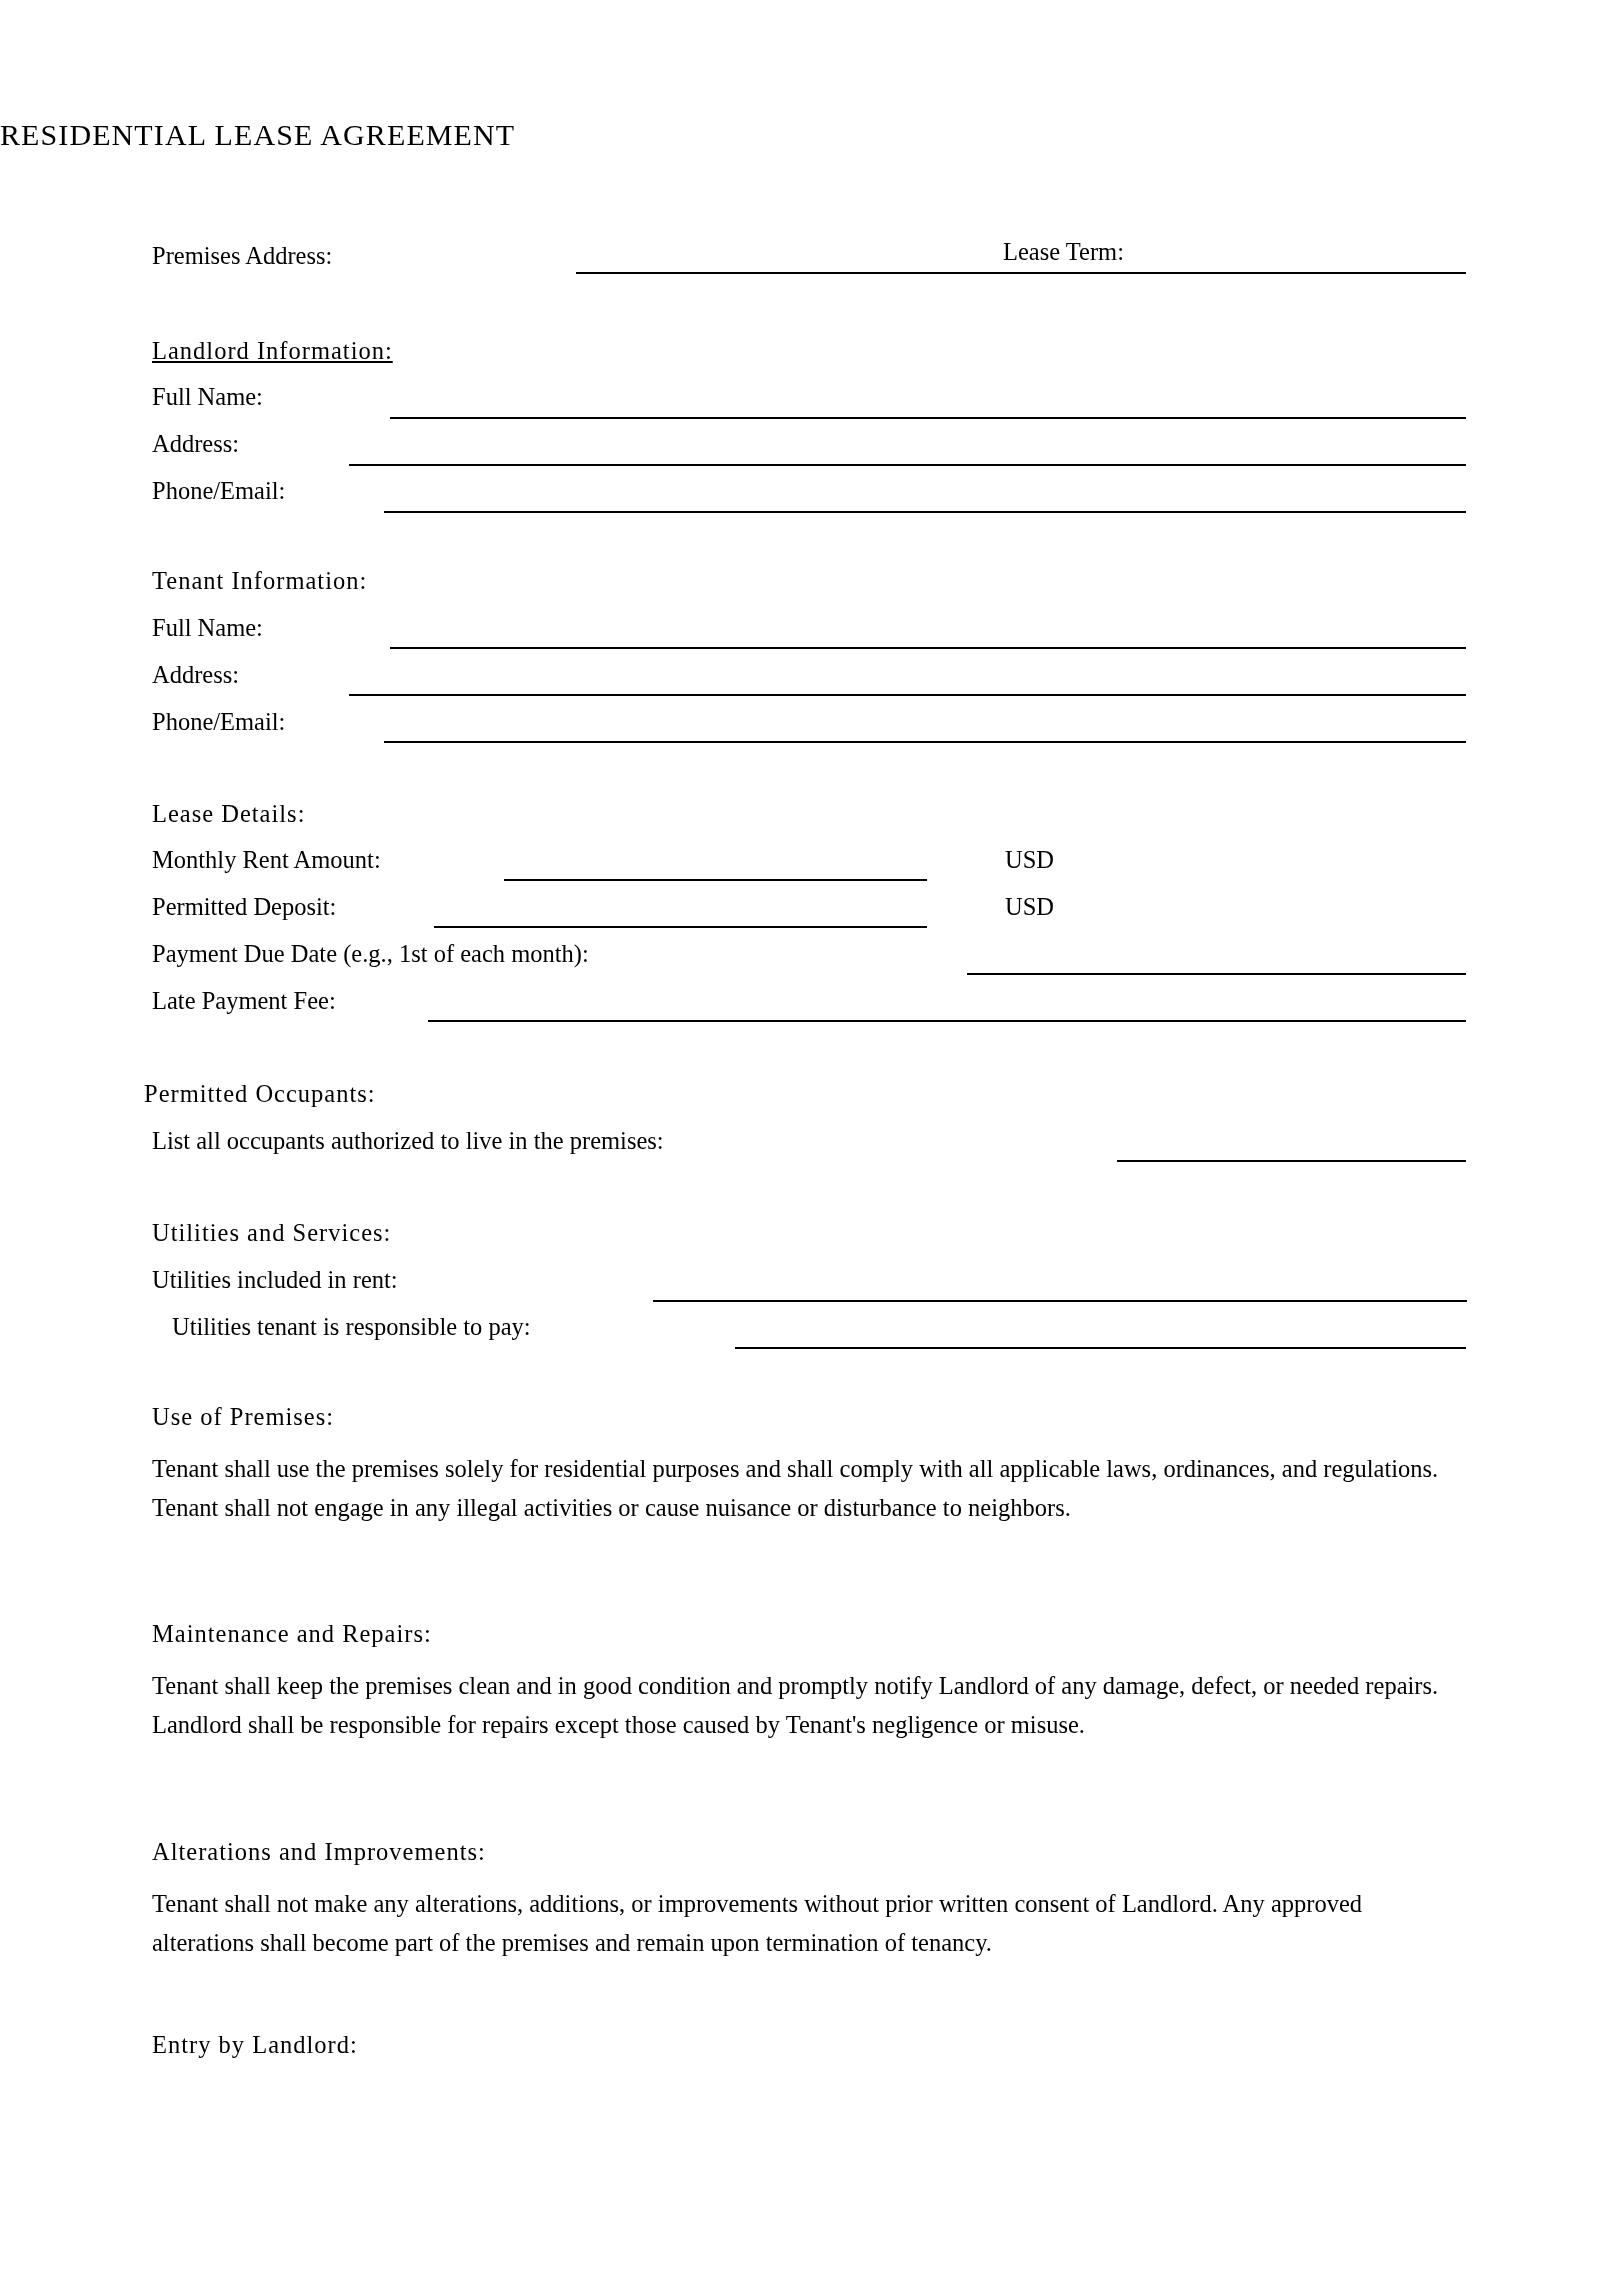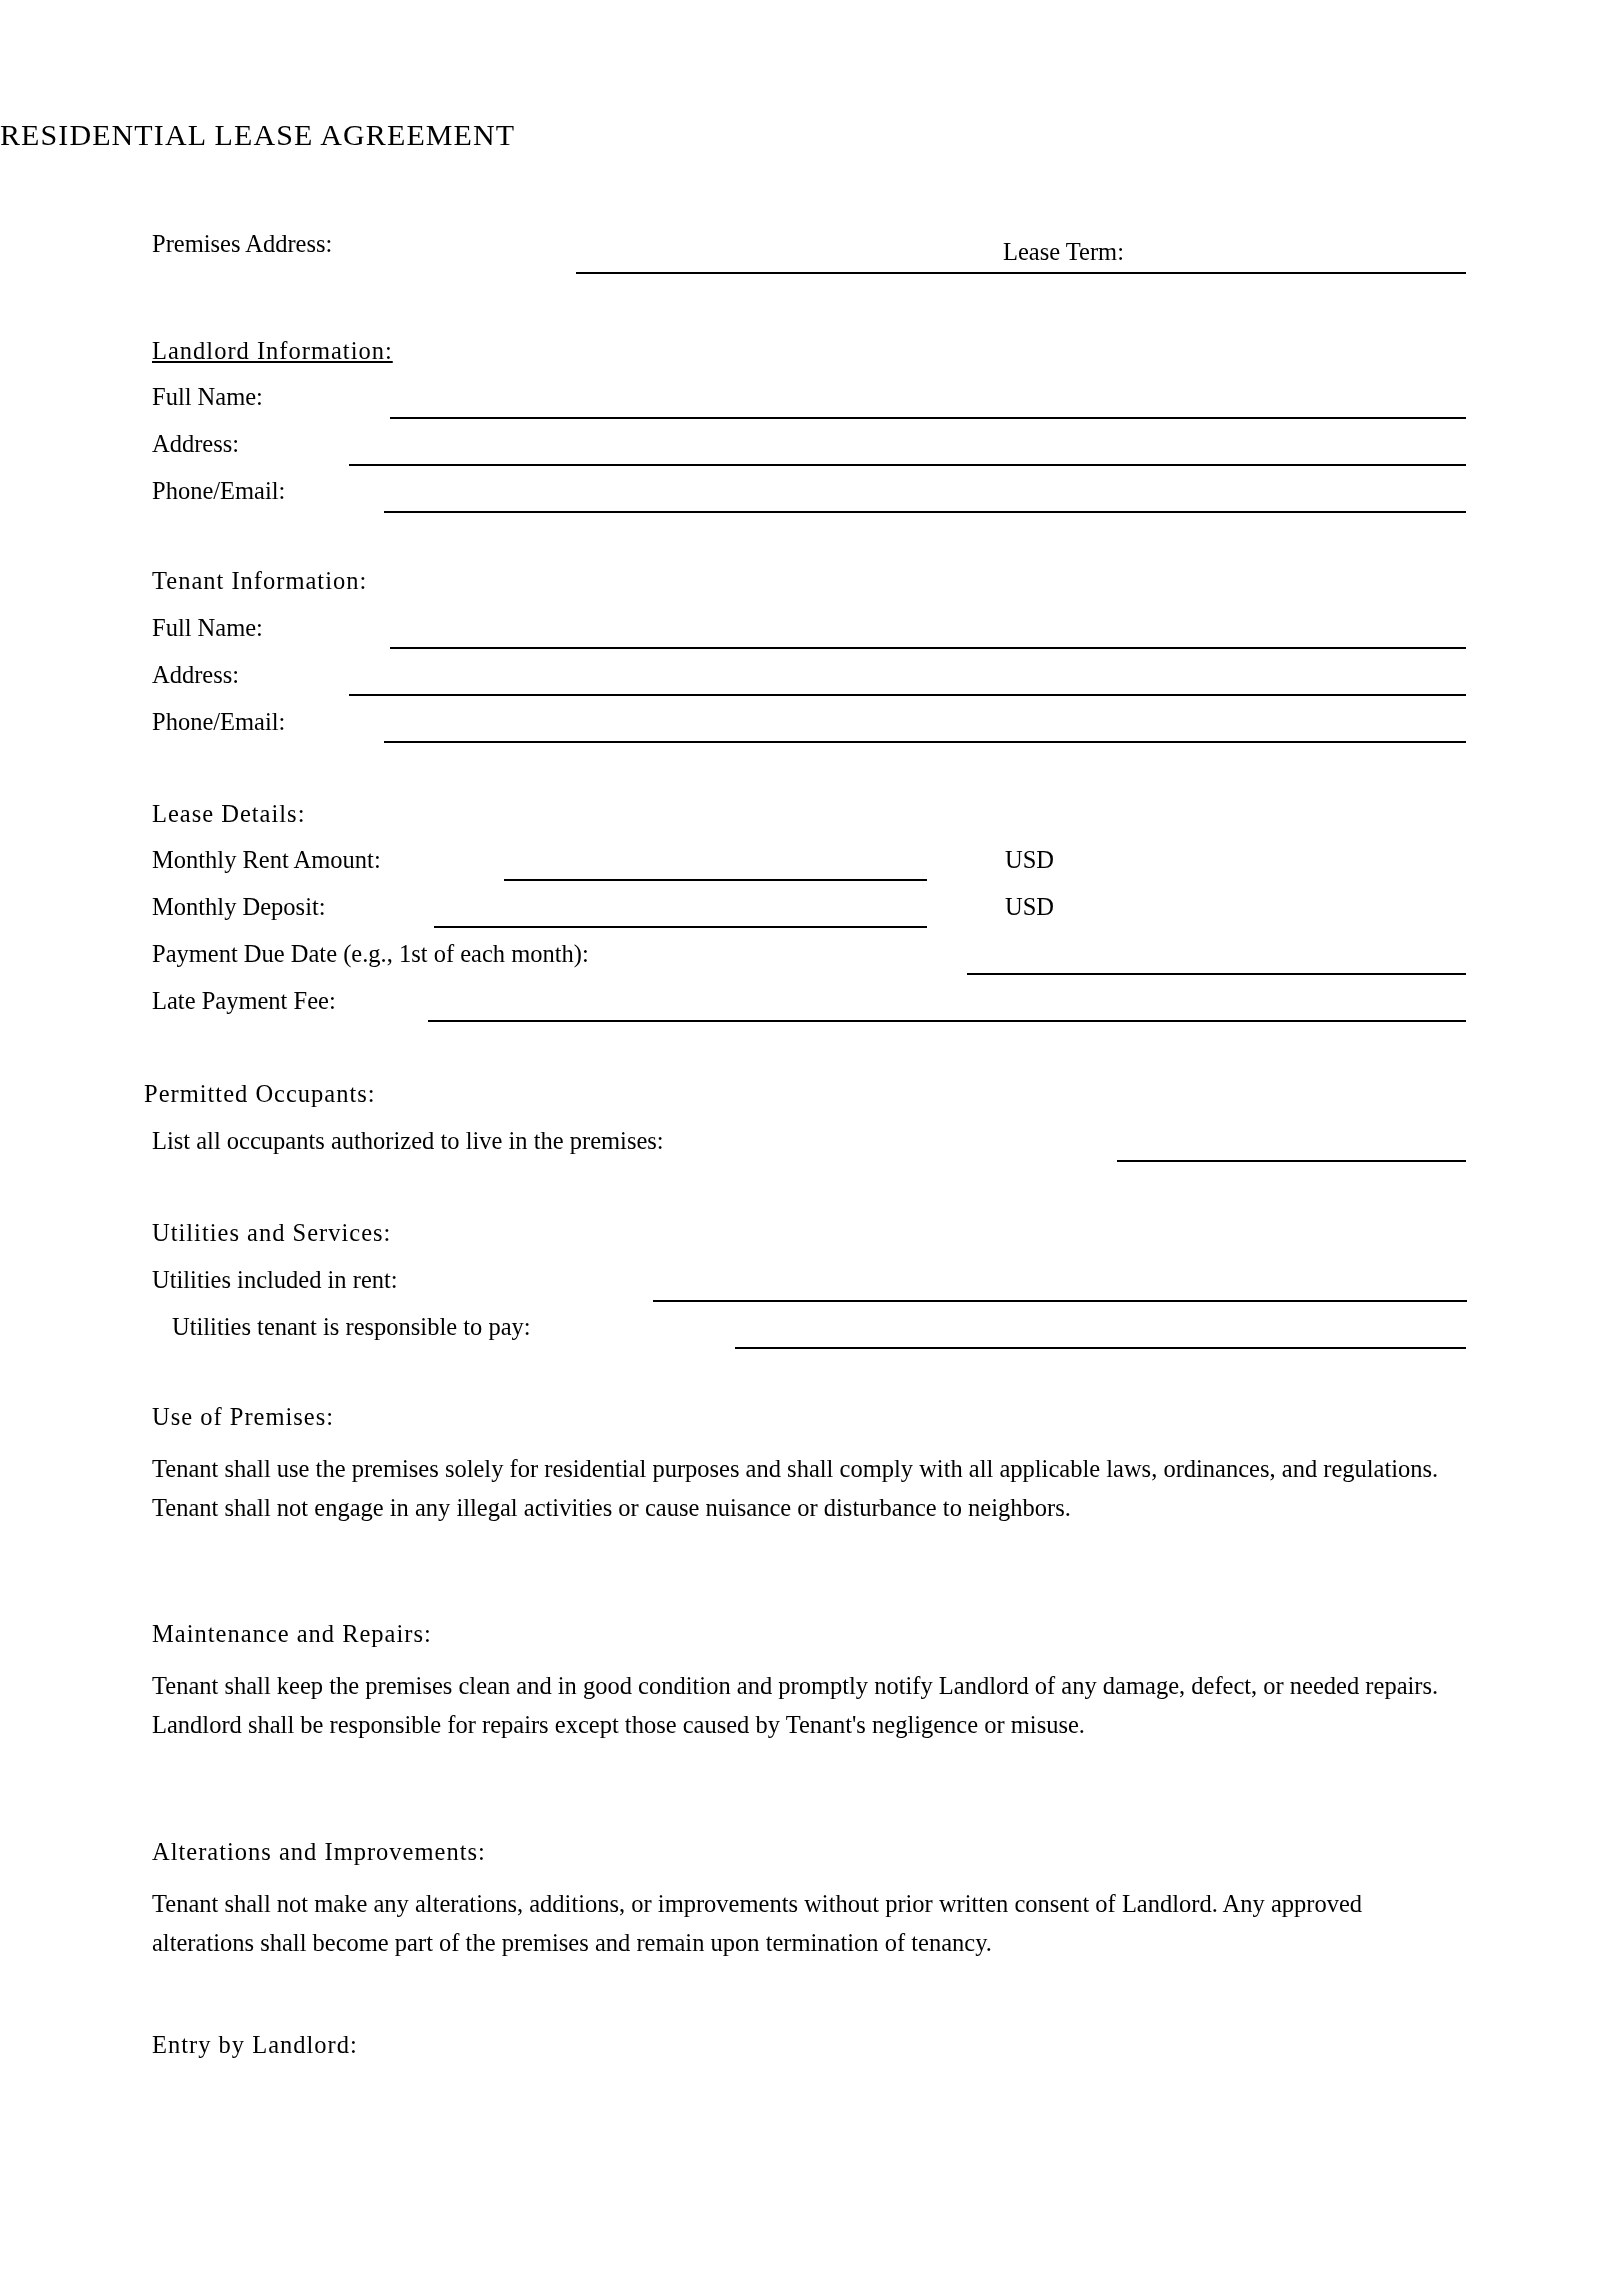--- a/index.html
+++ b/index.html
@@ -60,21 +60,21 @@
     text-align: left;
   }
 </style>
 </head>
 <body>
 
 <div class="page">
 
   <div class="doc-title">RESIDENTIAL LEASE AGREEMENT</div>
 
-  <div class="t" style="left:152px; top:232px;">Premises Address:</div>
+  <div class="t" style="left:152px; top:244px;">Premises Address:</div>
   <div class="t" style="left:1003px; top:240px;">Lease Term:</div>
   <div class="rule" style="left:576px; top:272px; width:890px;"></div>
 
   <div class="t section-head" style="left:152px; top:339px;text-decoration:underline;">Landlord Information:</div>
 
   <div class="t" style="left:152px; top:385px;">Full Name:</div>
   <div class="rule" style="left:390px; top:417px; width:1076px;"></div>
 
   <div class="t" style="left:152px; top:432px;">Address:</div>
   <div class="rule" style="left:349px; top:464px; width:1117px;"></div>
@@ -92,21 +92,21 @@
 
   <div class="t" style="left:152px; top:710px;">Phone/Email:</div>
   <div class="rule" style="left:384px; top:741px; width:1082px;"></div>
 
   <div class="t section-head" style="left:152px; top:802px;">Lease Details:</div>
 
   <div class="t" style="left:152px; top:848px;">Monthly Rent Amount:</div>
   <div class="rule" style="left:504px; top:879px; width:423px;"></div>
   <div class="t" style="left:1005px; top:848px;">USD</div>
 
-  <div class="t" style="left:152px; top:895px;">Monthly Deposit:</div>
+  <div class="t" style="left:152px; top:895px;">Permitted Deposit:</div>
   <div class="rule" style="left:434px; top:926px; width:493px;"></div>
   <div class="t" style="left:1005px; top:895px;">USD</div>
 
   <div class="t" style="left:152px; top:942px;">Payment Due Date (e.g., 1st of each month):</div>
   <div class="rule" style="left:967px; top:973px; width:499px;"></div>
 
   <div class="t" style="left:152px; top:989px;">Late Payment Fee:</div>
   <div class="rule" style="left:428px; top:1020px; width:1038px;"></div>
 
   <div class="t section-head" style="left:144px; top:1082px;">Permitted Occupants:</div>

